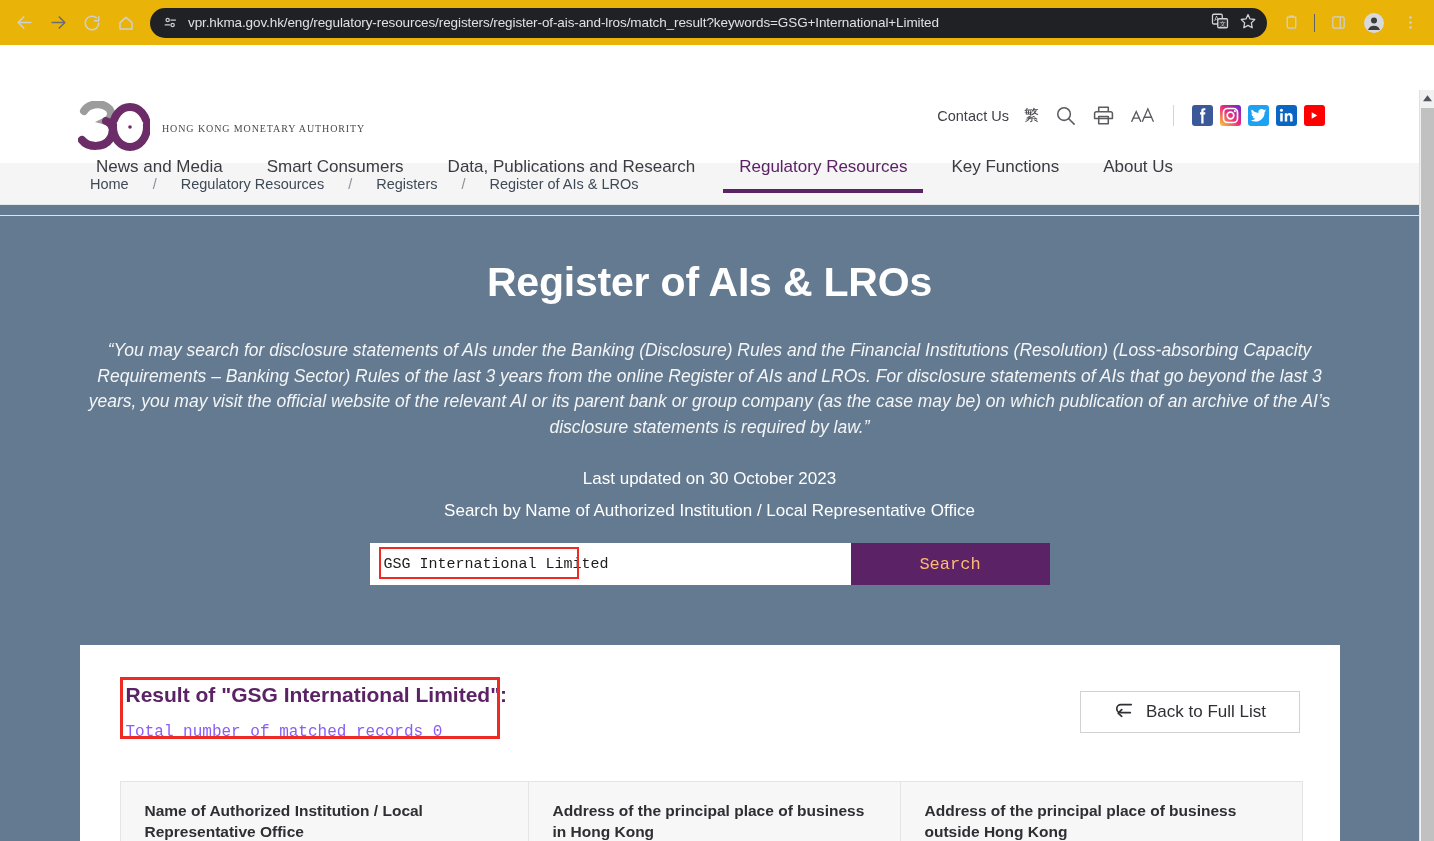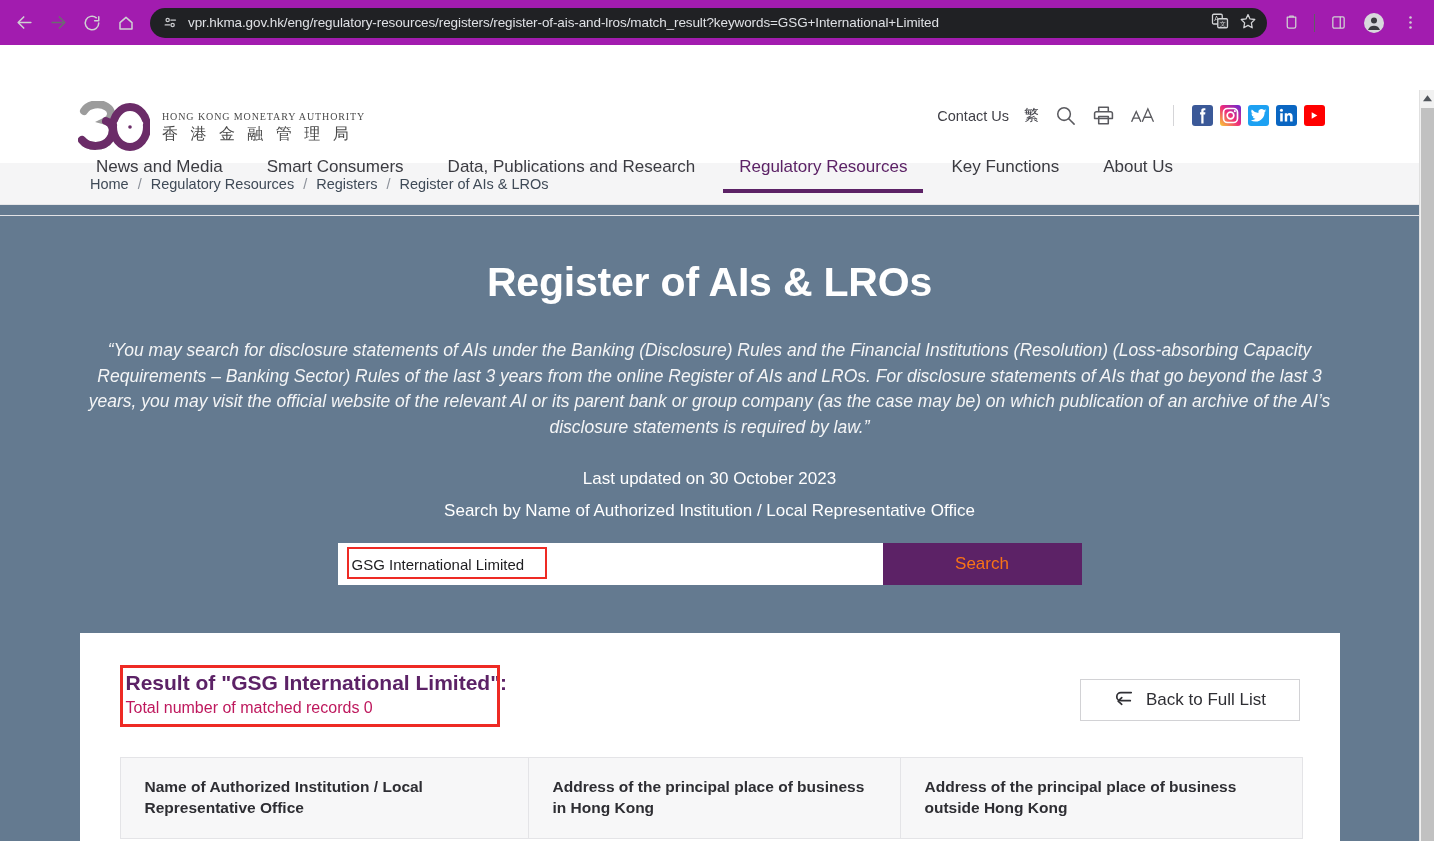--- a/index.html
+++ b/index.html
@@ -4,21 +4,21 @@
 <style>
   * { box-sizing: border-box; margin: 0; padding: 0; }
   html, body {
     width: 1434px; height: 841px;
     font-family: "Liberation Sans", sans-serif;
     background: #ffffff; overflow: hidden;
   }
 
   
   .browser-bar {
-    height: 45px; background: #a21caf;
+    height: 45px; background: #eab308;
     display: flex; align-items: center; padding: 0 8px; gap: 2px;
   }
   .nav-btn {
     width: 32px; height: 32px; border-radius: 50%;
     display: flex; align-items: center; justify-content: center;
     color: #cfd0d2; flex: 0 0 auto;
   }
   .nav-btn.disabled { color: #6b6c70; }
   .nav-btn svg { display: block; }
   .omnibox {
@@ -86,71 +86,71 @@
   .nav-item.active { color: #5c2266; }
   .nav-item.active::after {
     content: ""; position: absolute; left: 6px; right: 6px; bottom: 0;
     height: 4px; background: #5c2266;
   }
   .nav-rule { position: absolute; left: 0; right: 0; top: 170px; height: 1px; background: #e3e3e6; }
 
   
   .breadcrumb-bar {
     height: 42px; background: #f5f5f6; display: flex; align-items: center;
-    padding-left: 90px; gap: 9px; border-bottom: 1px solid #e6e6e8;
+    padding-left: 90px; gap: 24px; border-bottom: 1px solid #e6e6e8;
   }
   .crumb { font-size: 14.5px; color: #3f4a57; white-space: nowrap; }
   .crumb-sep { font-size: 14.5px; color: #8b9099; }
 
   
   .hero {
     background: #647a90; padding: 54px 0 48px 0; text-align: center; color: #fff;
   }
   .hero-title {
     font-size: 41px; font-weight: bold; letter-spacing: -.2px; margin-bottom: 32px;
   }
   .hero-quote {
     font-style: italic; font-size: 17.5px; line-height: 25.5px;
     width: 1254px; margin: 0 auto; color: #f4f5f6;
   }
   .hero-updated { font-size: 17px; margin-top: 29px; }
   .hero-searchlabel { font-size: 17px; margin-top: 12px; }
 
   .search-row {
-    margin: 22px auto 0 auto; width: 744px; height: 42px;
-    display: flex; align-items: stretch;
+    margin: 22px auto 12px auto; width: 680px; height: 42px;
+    display: flex; align-items: stretch; font-family: Liberation Mono, monospace;
   }
   .search-field {
     flex: 1 1 auto; background: #fff; display: flex; align-items: center;
     padding-left: 14px; position: relative;
   }
   .search-value { font-size: 15px; color: #1d1d20; line-height: 1; }
   .search-hl {
     position: absolute; left: 9px; top: 4px; width: 200px; height: 32px;
     border: 2px solid #ee2a24; pointer-events: none;
   }
   .search-btn {
-    width: 199px; background: #5c2266; color: #f97316; font-size: 17px;
+    width: 199px; background: #5c2266; color: #fdba74; font-size: 17px;
     display: flex; align-items: center; justify-content: center;
   }
 
   
   .results-wrap { background: #647a90; padding: 0 0 0 0; }
   .results-card {
     background: #fff; width: 1260px; margin: 0 auto; padding: 32px 40px 40px 40px;
     position: relative; min-height: 186px;
   }
   .results-head { display: flex; align-items: flex-start; justify-content: space-between; }
   .result-title-box { position: relative; padding: 6px 12px 8px 6px; }
   .result-title-hl {
     position: absolute; left: 0; top: 0; width: 380px; height: 62px;
     border: 3px solid #ee2a24; pointer-events: none;
   }
   .result-title { font-size: 21px; font-weight: bold; color: #5c2266; white-space: nowrap; }
-  .result-sub { font-size: 16px; color: #be185d; margin-top: 4px; }
+  .result-sub { font-size: 16px; color: #8b5cf6; margin-top: 16px; font-family: Liberation Mono, monospace; }
   .back-btn {
     border: 1px solid #d2d2d5; background: #fff; height: 42px; width: 220px;
     display: flex; align-items: center; justify-content: center; gap: 11px;
     font-size: 17px; color: #2f2f34; margin-top: 14px;
   }
 
   .results-table { margin-top: 32px; width: 1182px; border-collapse: collapse; table-layout: fixed; }
   .results-table th {
     background: #f7f7f8; border: 1px solid #e4e4e7; text-align: left;
     padding: 18px 22px 20px 24px; font-size: 15.5px; font-weight: bold;
@@ -278,21 +278,20 @@
               <ellipse cx="0" cy="-7.5" rx="3" ry="6.4" transform="rotate(144)"></ellipse>
               <ellipse cx="0" cy="-7.5" rx="3" ry="6.4" transform="rotate(216)"></ellipse>
               <ellipse cx="0" cy="-7.5" rx="3" ry="6.4" transform="rotate(288)"></ellipse>
             </g>
             <circle cx="0" cy="0" r="1.8" fill="#6b2c68"></circle>
           </g>
         </svg>
       </span>
       <span class="logo-text">
         <div class="line1">HONG KONG MONETARY AUTHORITY</div>
-        <div class="line2">香 港 金 融 管 理 局</div>
       </span>
     </div>
 
     <div class="util-bar">
       <span class="util-link">Contact Us</span>
       <span class="util-zh">繁</span>
       <span class="util-icon">
         <svg width="23" height="23" viewBox="0 0 24 24" fill="none" stroke="currentColor" stroke-width="1.6">
               <circle cx="10.5" cy="10.5" r="6.6"></circle>
               <line x1="15.4" y1="15.4" x2="21" y2="21" stroke-linecap="round"></line>

